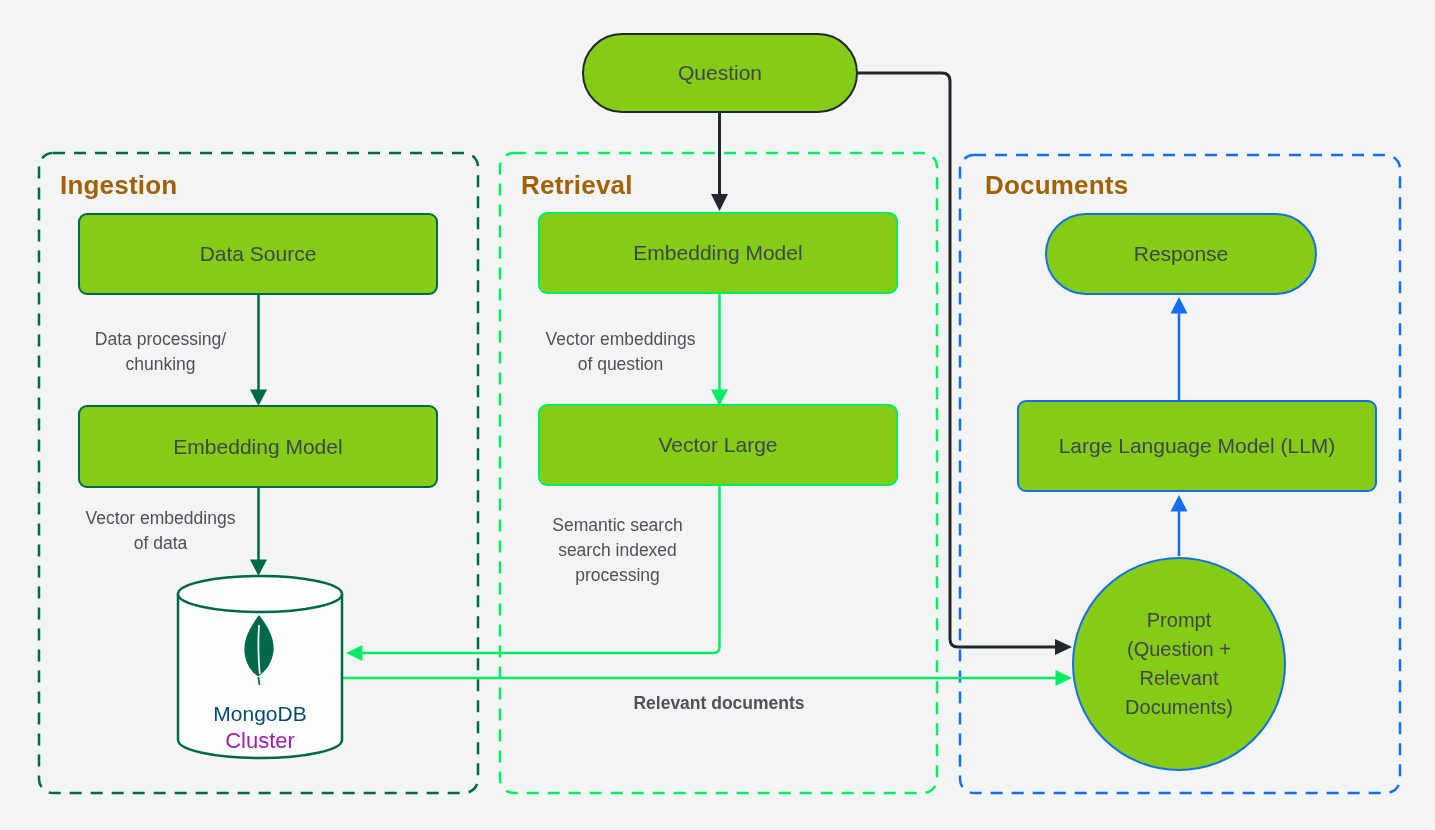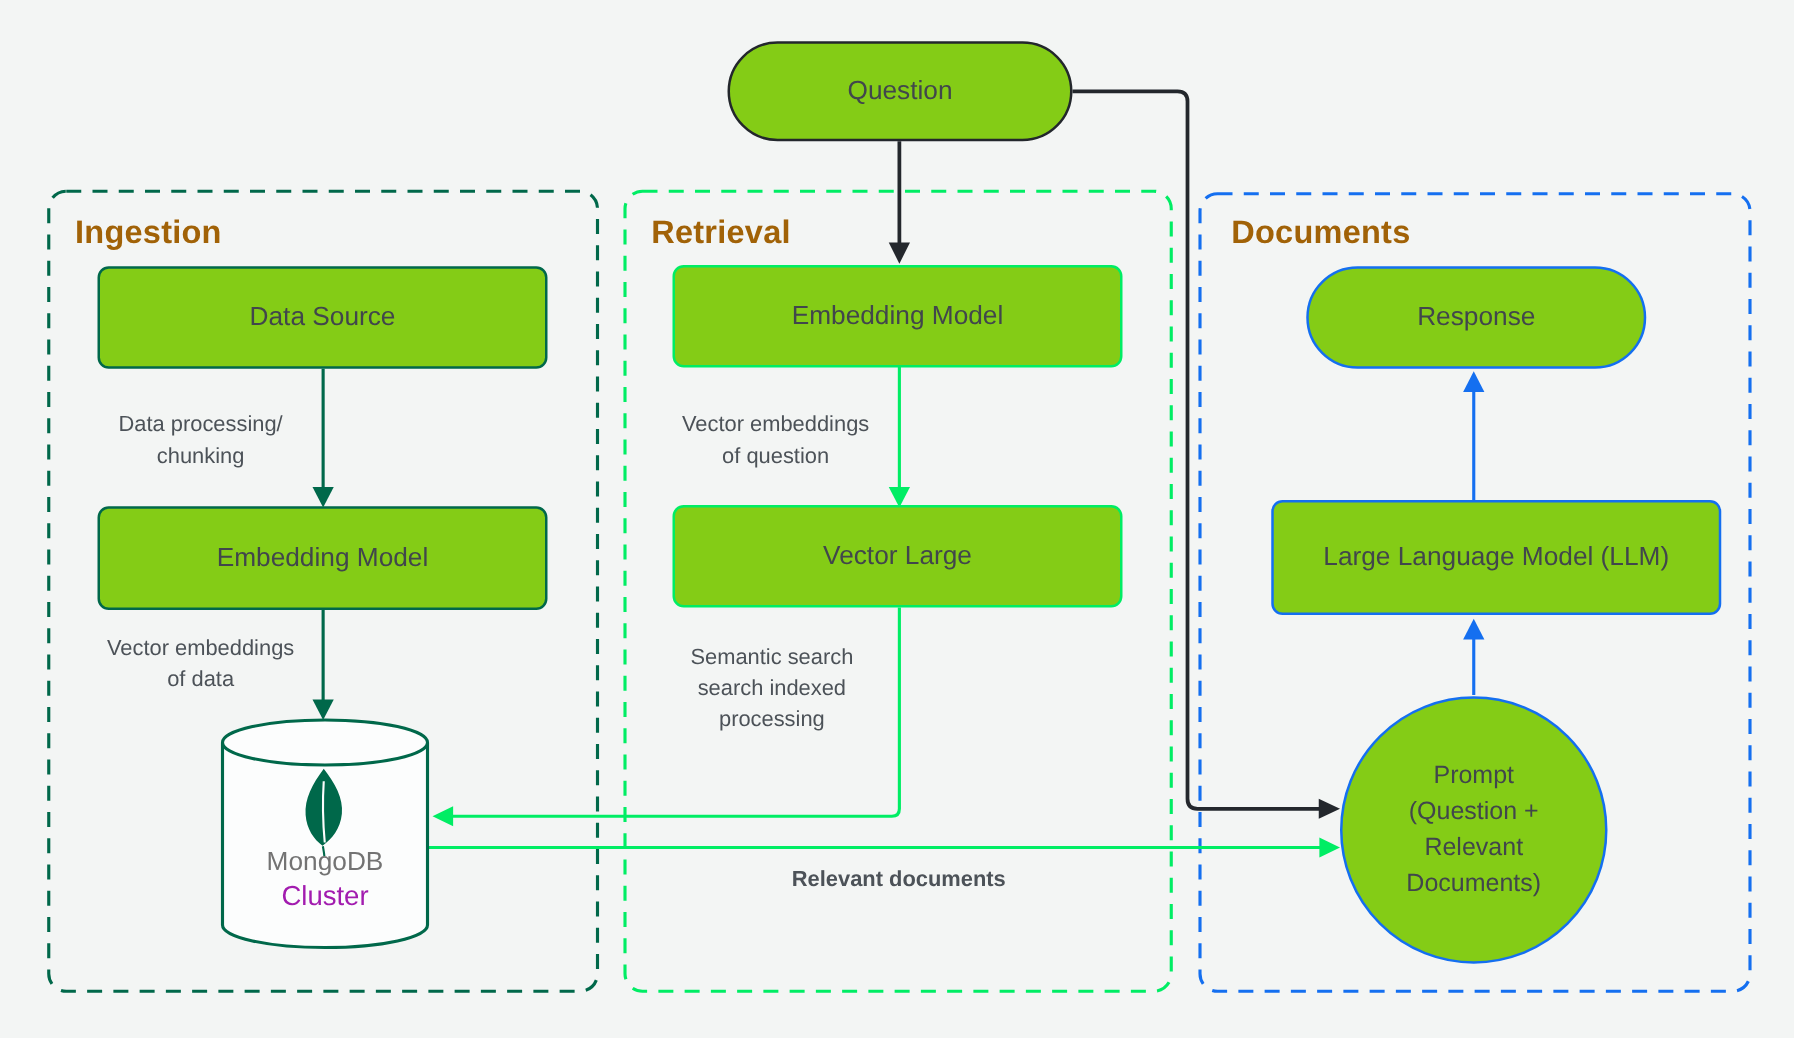--- a/index.html
+++ b/index.html
@@ -33,21 +33,21 @@
   }
   .edge-label {
     position:absolute; font-size:17.5px; line-height:25px;
     color:#4c5258; text-align:center;
   }
   .edge-label span { display:block; }
   .cyl-text {
     position:absolute; left:178px; top:676px; width:164px;
     text-align:center; line-height:27px;
   }
-  .cyl-text .brand  { display:block; font-size:21px; color:#737373; }
+  .cyl-text .brand  { display:block; font-size:21px; color:#0c4a6e;margin-top:24px; }
   .cyl-text .plain  { display:block; font-size:22px; color:#a21caf; }
 </style>
 </head>
 <body>
 
 <div class="canvas">
 
   <svg class="layer" width="1435" height="830" viewBox="0 0 1435 830">
 
     <rect x="39" y="153" width="439" height="640" rx="14" fill="none" stroke="#00684A" stroke-width="2.5" stroke-dasharray="12 9"></rect>

